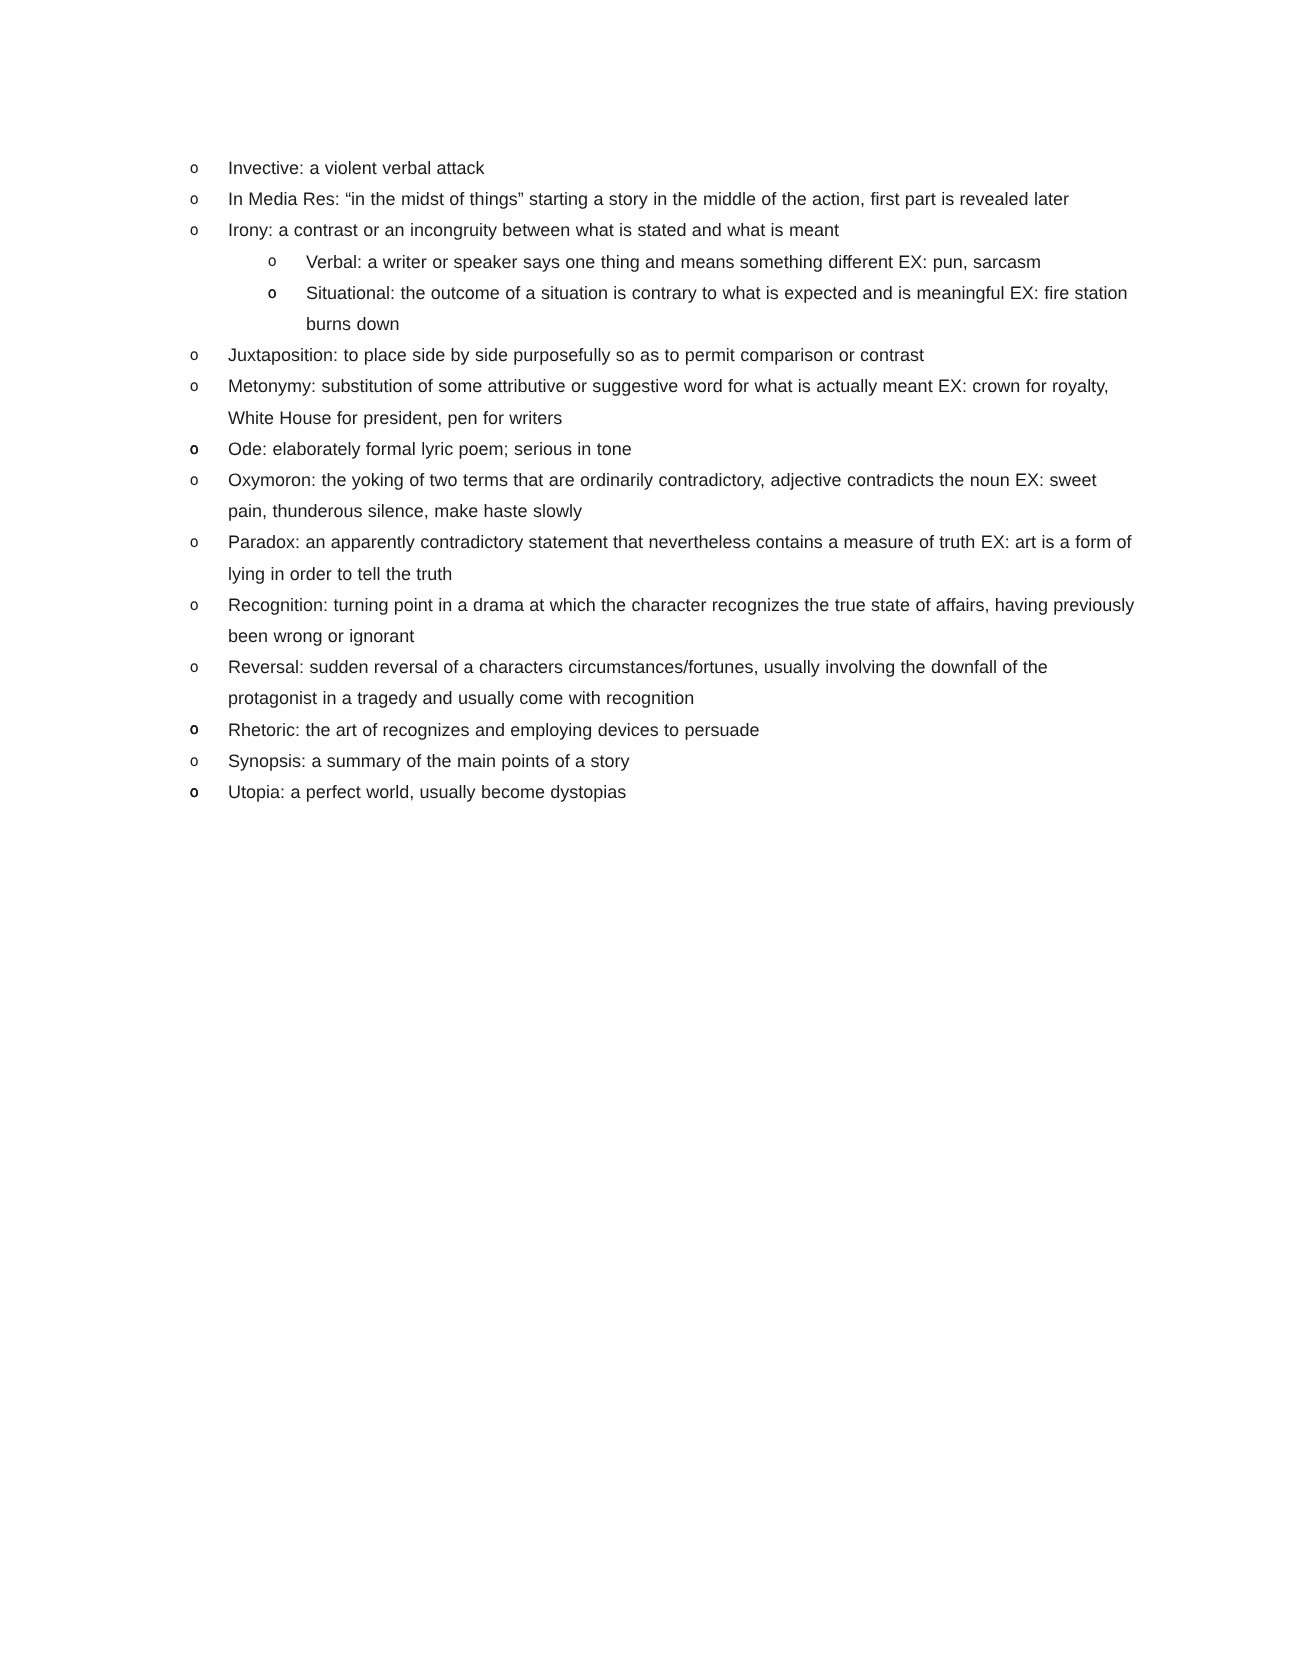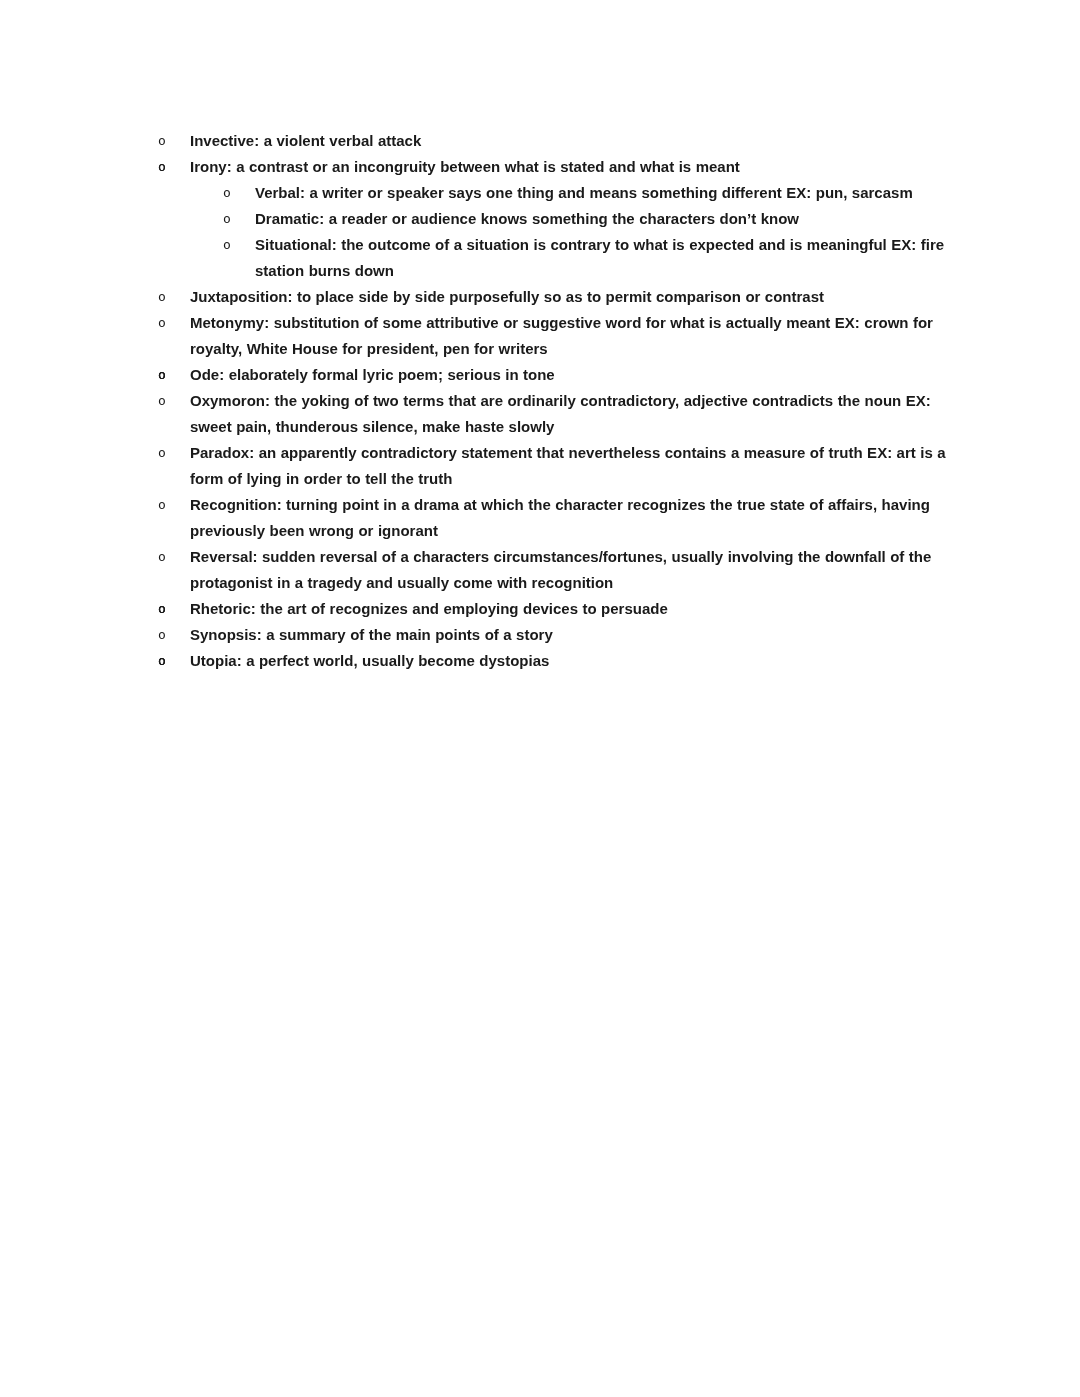--- a/index.html
+++ b/index.html
@@ -39,46 +39,45 @@
     line-height: 26px;
     color: var(--text-color, #1a1a1a);
   }
   .item.lvl1 { padding-left: 190px; }
   .item.lvl1 .bullet { left: 158px; }
   .item.lvl2 { padding-left: 255px; }
   .item.lvl2 .bullet { left: 223px; }
   .item-text {
     display: inline;
     word-spacing: 0.3px;
-    font-weight: bold;
   }
 </style>
 </head>
 <body style="--text-color: #1a1a1a; background: rgb(255, 255, 255);">
 
 <div class="page">
   <div class="terms-list">
       <div class="item lvl1">
     <span class="bullet">o</span>
     <span class="item-text">Invective: a violent verbal attack</span>
   </div>
       <div class="item lvl1">
     <span class="bullet">o</span>
+    <span class="item-text">In Media Res: “in the midst of things” starting a story in the middle of the action, first part is revealed later</span>
   </div>
       <div class="item lvl1">
     <span class="bullet">o</span>
     <span class="item-text">Irony: a contrast or an incongruity between what is stated and what is meant</span>
   </div>
       <div class="item lvl2">
     <span class="bullet">o</span>
     <span class="item-text">Verbal: a writer or speaker says one thing and means something different EX: pun, sarcasm</span>
   </div>
       <div class="item lvl2">
     <span class="bullet">o</span>
-    <span class="item-text">Dramatic: a reader or audience knows something the characters don’t know</span>
   </div>
       <div class="item lvl2">
     <span class="bullet">o</span>
     <span class="item-text">Situational: the outcome of a situation is contrary to what is expected and is meaningful EX: fire station burns down</span>
   </div>
       <div class="item lvl1">
     <span class="bullet">o</span>
     <span class="item-text">Juxtaposition: to place side by side purposefully so as to permit comparison or contrast</span>
   </div>
       <div class="item lvl1">

